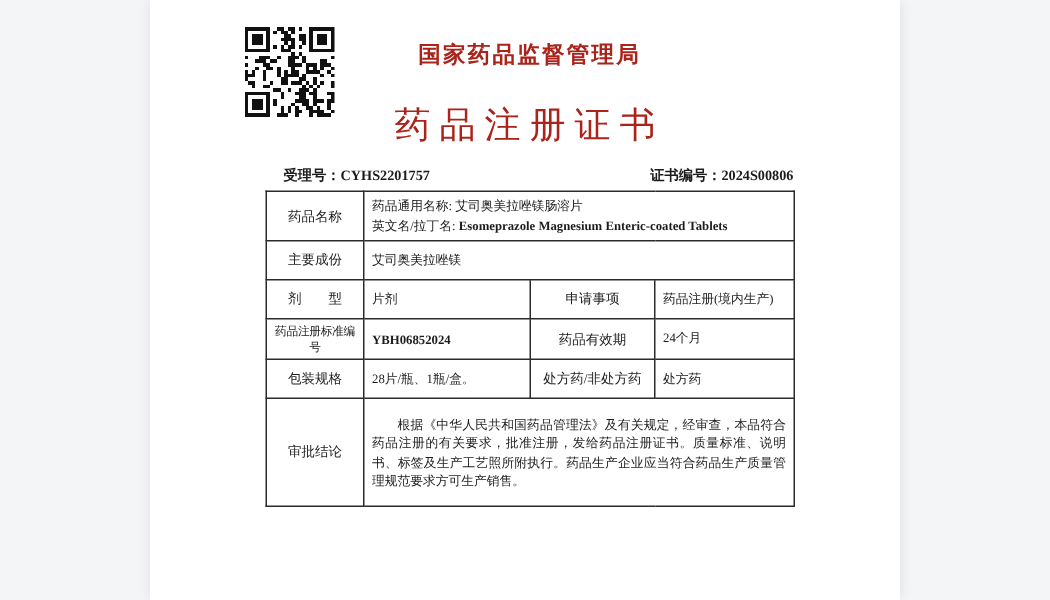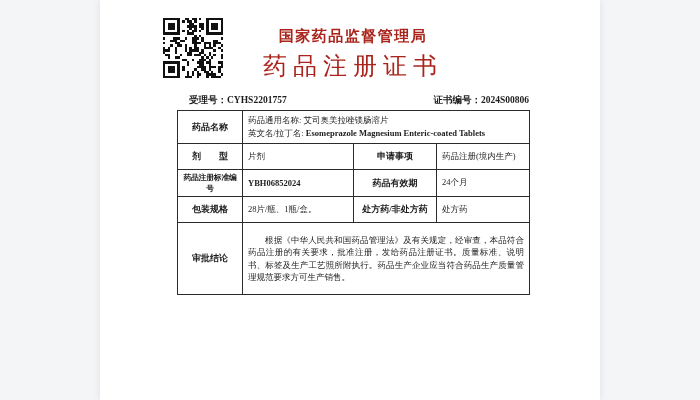--- a/index.html
+++ b/index.html
@@ -27,21 +27,21 @@
   .agency {
     margin-top:27px;
     text-align:center;
     font-family:"Liberation Sans","DejaVu Sans",sans-serif;
     font-weight:bold;
     font-size:15px;
     letter-spacing:1.5px;
     color:#aa241c;
   }
   .cert-title {
-    margin-top:4px;
+    margin-top:21px;
     text-align:center;
     font-size:24px;
     letter-spacing:6px;
     color:#aa241c;
   }
   .meta-line {
     margin-top:12px;
     display:flex;
     justify-content:space-between;
     font-size:9.5px;
@@ -55,21 +55,21 @@
     table-layout:fixed;
     font-size:8.5px;
   }
   table.cert td {
     border:1px solid #2b2b2b;
     padding:2px 5px;
     vertical-align:middle;
   }
   td.lbl {
     text-align:center;
-    font-weight:bold;
+    font-weight:normal;
     font-size:9px;
     padding:2px 1px;
   }
   td.lbl.tight { font-size:7.8px; letter-spacing:-0.2px; }
   td.val { text-align:left;margin-top:36px; }
   .r1 td { height:33px; }
   .r2 td { height:26px; }
   .r3 td { height:26px; }
   .r4 td { height:26px; }
   .r5 td { height:23px; }
@@ -115,20 +115,24 @@
             <col style="width:93px">
         </colgroup>
         <tbody>
           <tr class="r1">
             <td class="lbl">药品名称</td>
             <td class="val two-line" colspan="3">
               <div><span>药品通用名称: </span><span>艾司奥美拉唑镁肠溶片</span></div>
               <div><span>英文名/拉丁名: </span><span class="bold-en">Esomeprazole Magnesium Enteric-coated Tablets</span></div>
             </td>
           </tr>
+          <tr class="r2">
+            <td class="lbl">主要成份</td>
+            <td class="val" colspan="3">艾司奥美拉唑镁</td>
+          </tr>
           <tr class="r3">
             <td class="lbl">剂　　型</td>
             <td class="val">片剂</td>
             <td class="lbl">申请事项</td>
             <td class="val">药品注册(境内生产)</td>
           </tr>
           <tr class="r5">
             <td class="lbl tight">药品注册标准编号</td>
             <td class="val num">YBH06852024</td>
             <td class="lbl">药品有效期</td>

